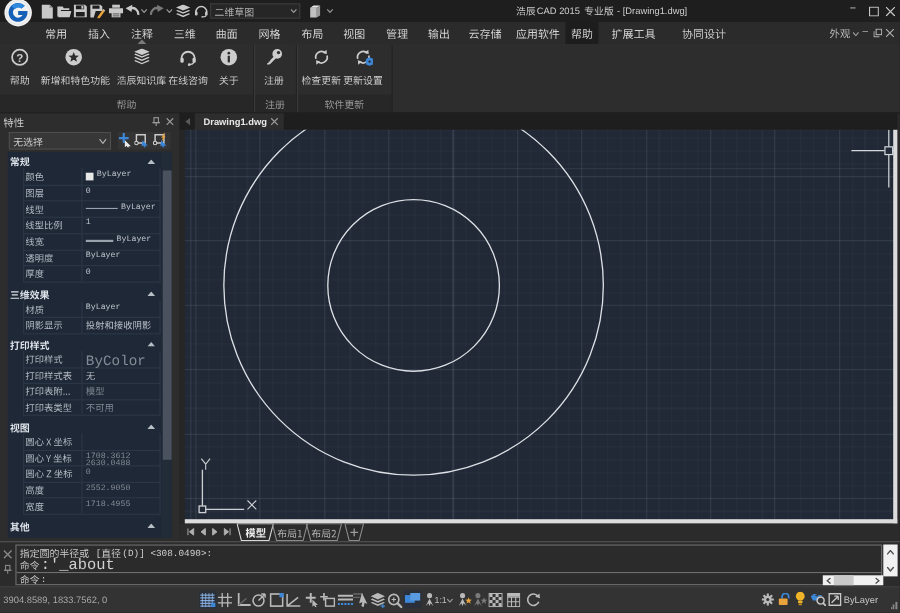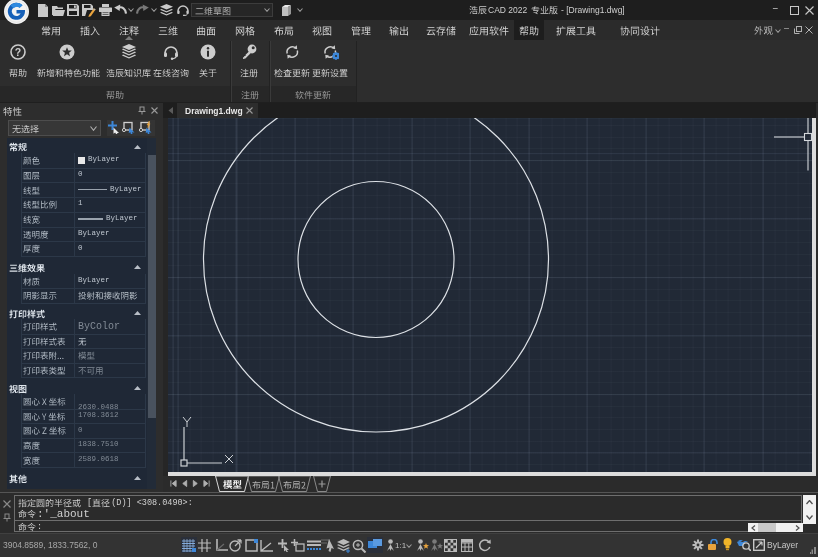--- a/index.html
+++ b/index.html
@@ -103,21 +103,21 @@
       <path d="M8 3 L11 1 L11 10 L8 12 Z" fill="#989898"></path>
     </svg>
   </div>
 <svg class="abs" style="left:297px;top:8px" width="6" height="4" viewBox="0 0 6 4">
     <path d="M0.5 0.5 L3.0 3.3 L5.5 0.5" fill="none" stroke="#9a9a9a" stroke-width="1.1"></path>
   </svg>
 <div class="abs" style="left:469px;top:3px;height:14px;display:flex;align-items:center">
 <svg width="19" height="14" viewBox="0 0 19 14" style="display:block;">
       <path d="M0.8 3.4C1.4 3.8 2.2 4.3 2.5 4.6L2.9 4.1C2.6 3.8 1.8 3.3 1.2 3ZM0.4 5.9C0.9 6.2 1.6 6.6 2 6.9L2.4 6.4C2 6.1 1.3 5.7 0.7 5.5ZM0.7 10.6 1.2 11C1.8 10.2 2.4 9.1 2.9 8.1L2.4 7.7C1.9 8.7 1.2 9.9 0.7 10.6ZM3.9 3.3C3.7 4.2 3.2 5.2 2.7 5.8C2.9 5.9 3.2 6.1 3.3 6.2C3.5 5.9 3.8 5.5 4 5H5.5V6.4H2.8V7H8.6V6.4H6.2V5H8.3V4.4H6.2V2.9H5.5V4.4H4.2C4.3 4.1 4.5 3.7 4.5 3.4ZM3.6 7.8V11.1H4.2V10.7H7.5V11.1H8.1V7.8ZM4.2 10.1V8.4H7.5V10.1Z M11.6 5V5.6H16.8V5ZM11.9 11.2C12.1 11 12.4 10.9 14.5 10.2C14.4 10.1 14.4 9.8 14.4 9.6L12.5 10.2V7.2H13.6C14.2 9.1 15.4 10.4 17.2 11C17.3 10.8 17.5 10.5 17.7 10.4C16.8 10.2 16 9.7 15.5 9.2C16 8.8 16.7 8.3 17.2 7.8L16.6 7.4C16.3 7.8 15.6 8.4 15.1 8.7C14.7 8.3 14.5 7.8 14.3 7.2H17.5V6.6H10.9L11 6V4H17.3V3.3H10.3V6C10.3 7.4 10.2 9.4 9.3 10.9C9.5 10.9 9.8 11.1 9.9 11.2C10.6 10.1 10.8 8.6 10.9 7.2H11.9V9.9C11.9 10.3 11.7 10.5 11.5 10.6C11.6 10.7 11.8 11 11.9 11.2Z" fill="#cfcfcf"></path>
     </svg>
-<span style="color:#cfcfcf;font-size:8.5px;white-space:pre;padding-right:1px">CAD 2022 </span>
+<span style="color:#cfcfcf;font-size:8.5px;white-space:pre;padding-right:1px">CAD 2015 </span>
 <svg width="28" height="14" viewBox="0 0 28 14" style="display:block;">
       <path d="M3.8 2.9 3.5 3.9H1.2V4.5H3.3L3 5.6H0.5V6.3H2.8C2.6 6.9 2.4 7.4 2.2 7.9H6.4C5.9 8.4 5.2 9.1 4.6 9.6C4 9.4 3.3 9.2 2.7 9L2.3 9.5C3.7 9.9 5.5 10.6 6.4 11.2L6.8 10.6C6.4 10.4 5.9 10.1 5.3 9.9C6.1 9.1 7.1 8.2 7.7 7.5L7.2 7.2L7.1 7.3H3.1L3.5 6.3H8.4V5.6H3.7L4 4.5H7.7V3.9H4.2L4.5 3Z M16.7 5C16.3 6 15.7 7.3 15.2 8.1L15.8 8.4C16.3 7.6 16.9 6.3 17.3 5.3ZM9.7 5.1C10.2 6.1 10.7 7.5 11 8.3L11.6 8.1C11.4 7.3 10.8 5.9 10.4 5ZM14.3 3V10H12.8V3H12.1V10H9.5V10.7H17.5V10H14.9V3Z M18.9 3.1V6.6C18.9 8 18.9 9.6 18.3 10.8C18.4 10.9 18.6 11.1 18.8 11.2C19.3 10.3 19.5 9.1 19.5 7.9H20.8V11.2H21.4V7.3H19.6L19.6 6.6V6H22V5.4H21.2V2.9H20.5V5.4H19.6V3.1ZM25.7 6.1C25.5 7.2 25.1 8 24.7 8.7C24.2 8 23.9 7.1 23.7 6.1ZM22.3 3.5V6.6C22.3 7.9 22.3 9.6 21.6 10.8C21.7 10.9 22 11.1 22.1 11.2C22.9 9.9 23 8.1 23 6.6V6.1H23.2C23.4 7.3 23.8 8.4 24.3 9.3C23.8 9.9 23.2 10.3 22.6 10.6C22.8 10.8 22.9 11 23 11.2C23.6 10.9 24.2 10.4 24.7 9.9C25.1 10.4 25.6 10.9 26.2 11.2C26.3 11 26.5 10.8 26.7 10.6C26 10.3 25.5 9.9 25.1 9.3C25.7 8.4 26.2 7.2 26.4 5.6L26 5.5L25.9 5.5H23V4C24.2 3.9 25.6 3.8 26.5 3.5L26.1 3C25.2 3.2 23.7 3.4 22.3 3.5Z" fill="#cfcfcf"></path>
     </svg>
 <span style="color:#cfcfcf;font-size:8.5px;white-space:pre"> - [Drawing1.dwg]</span>
 </div>
 <div class="t" style="left:772px;top:2px;color:#c8c8c8;font-size:11px;letter-spacing:6px;font-family:'Liberation Mono',monospace">–</div>
 <svg class="abs" style="left:790px;top:6px" width="9" height="9" viewBox="0 0 9 9">
     <rect x="0.5" y="0.5" width="8" height="8" fill="none" stroke="#c8c8c8"></rect>
   </svg>
 <svg class="abs" style="left:805px;top:6px" width="9" height="9" viewBox="0 0 9 9">
@@ -580,21 +580,21 @@
   </div>
 <svg class="abs" style="left:134px;top:311.0px" width="7" height="4" viewBox="0 0 7 4">
     <path d="M0 4 L3.5 0 L7 4 Z" fill="#b8bec6"></path>
   </svg>
 <div class="abs" style="left:21px;top:333.6px;width:125px;height:1px;background:#2c3848"></div>
 <div class="abs " style="left:23.0px;top:320.1px">
     <svg width="35" height="13" viewBox="0 0 35 13" style="display:block;">
       <path d="M1.7 2.7V4.4H0.4V5H1.7V6.9C1.2 7 0.7 7.1 0.3 7.2L0.5 7.9L1.7 7.5V9.7C1.7 9.8 1.6 9.9 1.5 9.9C1.4 9.9 1 9.9 0.6 9.9C0.7 10 0.8 10.3 0.8 10.5C1.4 10.5 1.8 10.4 2 10.3C2.2 10.2 2.3 10.1 2.3 9.7V7.3L3.6 6.9L3.5 6.3L2.3 6.7V5H3.5V4.4H2.3V2.7ZM3.6 3.4V4.1H6V9.6C6 9.8 5.9 9.8 5.7 9.8C5.6 9.8 4.9 9.8 4.3 9.8C4.4 10 4.5 10.3 4.6 10.5C5.4 10.5 5.9 10.5 6.2 10.4C6.5 10.3 6.7 10 6.7 9.6V4.1H8.2V3.4Z M9.3 9.5C9.5 9.4 9.8 9.3 12.4 8.6C12.4 8.5 12.3 8.2 12.3 8.1L10 8.6V6.3H12.4V5.7H10V4.1C10.8 3.9 11.7 3.7 12.4 3.4L11.9 2.9C11.3 3.2 10.3 3.5 9.4 3.7V8.3C9.4 8.6 9.2 8.8 9 8.9C9.1 9 9.2 9.4 9.3 9.5ZM13 3.3V10.5H13.7V4H15.6V8.4C15.6 8.5 15.6 8.6 15.5 8.6C15.3 8.6 14.8 8.6 14.3 8.5C14.4 8.7 14.5 9 14.6 9.2C15.2 9.2 15.7 9.2 15.9 9.1C16.2 9 16.3 8.8 16.3 8.4V3.3Z M20.7 3C21 3.4 21.3 4 21.5 4.3L22.1 4.1C21.9 3.7 21.6 3.2 21.3 2.8ZM24 2.7C23.8 3.2 23.5 3.9 23.2 4.4H20.4V4.9H22.3V6.1H20.7V6.7H22.3V7.9H20.1V8.5H22.3V10.5H22.9V8.5H25V7.9H22.9V6.7H24.6V6.1H22.9V4.9H24.9V4.4H23.9C24.1 3.9 24.4 3.4 24.6 2.9ZM18.6 2.7V4.4H17.5V5H18.6C18.3 6.1 17.8 7.5 17.3 8.2C17.4 8.3 17.5 8.6 17.6 8.8C18 8.3 18.3 7.5 18.6 6.6V10.5H19.2V6.1C19.4 6.5 19.7 7 19.8 7.3L20.2 6.8C20 6.6 19.4 5.6 19.2 5.3V5H20.1V4.4H19.2V2.7Z M31.5 3.1C32 3.4 32.5 3.9 32.8 4.2L33.2 3.8C32.9 3.5 32.4 3.1 32 2.8ZM30.3 2.8C30.3 3.3 30.3 3.8 30.3 4.3H26V4.9H30.4C30.6 8.1 31.3 10.6 32.7 10.6C33.4 10.6 33.6 10.1 33.7 8.6C33.5 8.6 33.3 8.4 33.2 8.3C33.1 9.4 33 9.9 32.8 9.9C31.9 9.9 31.3 7.8 31.1 4.9H33.5V4.3H31C31 3.8 31 3.3 31 2.8ZM26 9.7 26.2 10.3C27.3 10 28.9 9.7 30.3 9.4L30.3 8.8L28.4 9.2V6.8H30V6.2H26.3V6.8H27.8V9.3Z" fill="#b6bfc9"></path>
     </svg>
   </div>
-<div class="t" style="left:78px;top:321.3px;color:#828b96;font-size:10px;font-family:'Liberation Mono',monospace">ByColor</div>
+<div class="t" style="left:78px;top:321.3px;color:#828b96;font-size:13px;font-family:'Liberation Mono',monospace">ByColor</div>
 <div class="abs" style="left:21px;top:348.2px;width:125px;height:1px;background:#2c3848"></div>
 <div class="abs " style="left:23.0px;top:334.7px">
     <svg width="43" height="13" viewBox="0 0 43 13" style="display:block;">
       <path d="M1.7 2.7V4.4H0.4V5H1.7V6.9C1.2 7 0.7 7.1 0.3 7.2L0.5 7.9L1.7 7.5V9.7C1.7 9.8 1.6 9.9 1.5 9.9C1.4 9.9 1 9.9 0.6 9.9C0.7 10 0.8 10.3 0.8 10.5C1.4 10.5 1.8 10.4 2 10.3C2.2 10.2 2.3 10.1 2.3 9.7V7.3L3.6 6.9L3.5 6.3L2.3 6.7V5H3.5V4.4H2.3V2.7ZM3.6 3.4V4.1H6V9.6C6 9.8 5.9 9.8 5.7 9.8C5.6 9.8 4.9 9.8 4.3 9.8C4.4 10 4.5 10.3 4.6 10.5C5.4 10.5 5.9 10.5 6.2 10.4C6.5 10.3 6.7 10 6.7 9.6V4.1H8.2V3.4Z M9.3 9.5C9.5 9.4 9.8 9.3 12.4 8.6C12.4 8.5 12.3 8.2 12.3 8.1L10 8.6V6.3H12.4V5.7H10V4.1C10.8 3.9 11.7 3.7 12.4 3.4L11.9 2.9C11.3 3.2 10.3 3.5 9.4 3.7V8.3C9.4 8.6 9.2 8.8 9 8.9C9.1 9 9.2 9.4 9.3 9.5ZM13 3.3V10.5H13.7V4H15.6V8.4C15.6 8.5 15.6 8.6 15.5 8.6C15.3 8.6 14.8 8.6 14.3 8.5C14.4 8.7 14.5 9 14.6 9.2C15.2 9.2 15.7 9.2 15.9 9.1C16.2 9 16.3 8.8 16.3 8.4V3.3Z M20.7 3C21 3.4 21.3 4 21.5 4.3L22.1 4.1C21.9 3.7 21.6 3.2 21.3 2.8ZM24 2.7C23.8 3.2 23.5 3.9 23.2 4.4H20.4V4.9H22.3V6.1H20.7V6.7H22.3V7.9H20.1V8.5H22.3V10.5H22.9V8.5H25V7.9H22.9V6.7H24.6V6.1H22.9V4.9H24.9V4.4H23.9C24.1 3.9 24.4 3.4 24.6 2.9ZM18.6 2.7V4.4H17.5V5H18.6C18.3 6.1 17.8 7.5 17.3 8.2C17.4 8.3 17.5 8.6 17.6 8.8C18 8.3 18.3 7.5 18.6 6.6V10.5H19.2V6.1C19.4 6.5 19.7 7 19.8 7.3L20.2 6.8C20 6.6 19.4 5.6 19.2 5.3V5H20.1V4.4H19.2V2.7Z M31.5 3.1C32 3.4 32.5 3.9 32.8 4.2L33.2 3.8C32.9 3.5 32.4 3.1 32 2.8ZM30.3 2.8C30.3 3.3 30.3 3.8 30.3 4.3H26V4.9H30.4C30.6 8.1 31.3 10.6 32.7 10.6C33.4 10.6 33.6 10.1 33.7 8.6C33.5 8.6 33.3 8.4 33.2 8.3C33.1 9.4 33 9.9 32.8 9.9C31.9 9.9 31.3 7.8 31.1 4.9H33.5V4.3H31C31 3.8 31 3.3 31 2.8ZM26 9.7 26.2 10.3C27.3 10 28.9 9.7 30.3 9.4L30.3 8.8L28.4 9.2V6.8H30V6.2H26.3V6.8H27.8V9.3Z M36.1 10.5C36.3 10.4 36.7 10.3 39 9.5C39 9.4 38.9 9.2 38.9 9L36.8 9.6V7.7C37.4 7.4 37.8 7 38.2 6.6C38.8 8.4 40 9.7 41.8 10.3C41.9 10.1 42.1 9.8 42.2 9.7C41.4 9.5 40.7 9 40.1 8.5C40.6 8.2 41.2 7.7 41.7 7.3L41.2 6.9C40.8 7.3 40.2 7.7 39.7 8.1C39.3 7.7 39 7.1 38.8 6.6H41.9V6H38.6V5.3H41.3V4.8H38.6V4H41.7V3.5H38.6V2.7H37.9V3.5H34.9V4H37.9V4.8H35.3V5.3H37.9V6H34.6V6.6H37.4C36.6 7.3 35.4 8 34.3 8.3C34.4 8.4 34.6 8.7 34.7 8.8C35.2 8.7 35.7 8.4 36.2 8.1V9.4C36.2 9.7 36 9.9 35.9 10C36 10.1 36.1 10.4 36.1 10.5Z" fill="#b6bfc9"></path>
     </svg>
   </div>
 <div class="abs " style="left:78.0px;top:334.7px">
     <svg width="9" height="13" viewBox="0 0 9 13" style="display:block;">
       <path d="M1 3.3V3.9H3.8C3.8 4.5 3.7 5.2 3.6 5.8H0.4V6.4H3.5C3.2 7.9 2.3 9.3 0.3 10C0.5 10.1 0.7 10.4 0.8 10.5C3 9.7 3.8 8.1 4.2 6.4H4.3V9.4C4.3 10.1 4.6 10.3 5.5 10.3C5.6 10.3 6.9 10.3 7.1 10.3C7.9 10.3 8.1 10 8.2 8.6C8 8.6 7.7 8.5 7.5 8.4C7.5 9.5 7.4 9.7 7 9.7C6.7 9.7 5.7 9.7 5.5 9.7C5.1 9.7 5 9.7 5 9.4V6.4H8.1V5.8H4.3C4.4 5.2 4.4 4.5 4.4 3.9H7.6V3.3Z" fill="#bfc7d0"></path>
     </svg>
@@ -628,49 +628,49 @@
   </div>
 <svg class="abs" style="left:134px;top:386.0px" width="7" height="4" viewBox="0 0 7 4">
     <path d="M0 4 L3.5 0 L7 4 Z" fill="#b8bec6"></path>
   </svg>
 <div class="abs" style="left:21px;top:408.6px;width:125px;height:1px;background:#2c3848"></div>
 <div class="abs " style="left:23.0px;top:395.1px">
     <svg width="43" height="13" viewBox="0 0 43 13" style="display:block;">
       <path d="M2.9 4.5H5.6V5.1H2.9ZM2.3 4V5.6H6.2V4ZM4 6.9V7.4C4 7.9 3.8 8.6 1.5 9C1.7 9.1 1.8 9.3 1.9 9.5C4.3 8.9 4.6 8.1 4.6 7.4V6.9ZM4.4 8.5C5.1 8.8 6 9.2 6.5 9.5L6.7 9C6.3 8.8 5.3 8.4 4.7 8.1ZM2.1 6.1V8.3H2.7V6.6H5.8V8.3H6.4V6.1ZM0.7 3.1V10.5H1.3V10.2H7.2V10.5H7.8V3.1ZM1.3 9.7V3.6H7.2V9.7Z M11 5.1V9.3C11 10.1 11.3 10.4 12.2 10.4C12.4 10.4 13.7 10.4 13.9 10.4C14.9 10.4 15.1 9.9 15.2 8.3C15 8.2 14.7 8.1 14.6 8C14.5 9.5 14.4 9.8 13.9 9.8C13.6 9.8 12.5 9.8 12.2 9.8C11.8 9.8 11.7 9.7 11.7 9.3V5.1ZM9.6 5.7C9.5 6.7 9.2 8.1 8.9 8.9L9.5 9.2C9.9 8.3 10.1 6.9 10.3 5.8ZM15 5.7C15.4 6.7 15.9 8.1 16.1 9L16.7 8.7C16.5 7.8 16.1 6.5 15.6 5.5ZM11.4 3.4C12.2 4 13.2 4.8 13.7 5.4L14.2 4.9C13.7 4.4 12.6 3.6 11.8 3Z M19 9.9H19.9L20.8 8.2C20.9 7.9 21.1 7.5 21.3 7.2H21.3C21.5 7.5 21.7 7.9 21.8 8.2L22.8 9.9H23.6L21.8 6.7L23.5 3.6H22.7L21.9 5.2C21.7 5.5 21.6 5.8 21.4 6.1H21.4C21.2 5.8 21 5.5 20.9 5.2L20 3.6H19.2L20.9 6.6Z M31.9 3.1C31.7 4.5 31.1 5.6 30.2 6.3V2.8H29.6V7.4H26.7V8H29.6V9.6H26.1V10.2H33.8V9.6H30.2V8H33.2V7.4H30.2V6.3C30.4 6.5 30.6 6.7 30.7 6.8C31.1 6.4 31.5 5.9 31.8 5.3C32.4 5.8 33 6.5 33.3 6.9L33.7 6.5C33.4 6 32.7 5.3 32.1 4.7C32.3 4.3 32.4 3.8 32.5 3.2ZM27.8 3.1C27.5 4.5 26.9 5.8 26 6.5C26.1 6.6 26.4 6.8 26.5 7C27 6.5 27.4 5.9 27.7 5.2C28.2 5.7 28.7 6.2 28.9 6.5L29.4 6.1C29.1 5.7 28.5 5.1 28 4.6C28.2 4.2 28.3 3.7 28.4 3.2Z M38.1 3.4V4H41.8V3.4ZM40.8 7.1C41.2 7.9 41.6 9.1 41.7 9.7L42.3 9.5C42.2 8.8 41.8 7.8 41.3 6.9ZM38.4 7C38.1 7.9 37.7 8.8 37.3 9.4C37.4 9.4 37.7 9.6 37.8 9.7C38.2 9.1 38.7 8.1 38.9 7.1ZM37.8 5.4V6H39.6V9.7C39.6 9.8 39.6 9.9 39.4 9.9C39.3 9.9 38.9 9.9 38.5 9.9C38.6 10 38.6 10.3 38.7 10.5C39.3 10.5 39.7 10.5 39.9 10.4C40.2 10.3 40.2 10.1 40.2 9.7V6H42.3V5.4ZM35.9 2.7V4.5H34.6V5.1H35.8C35.5 6.2 34.9 7.4 34.4 8C34.5 8.2 34.7 8.5 34.7 8.6C35.2 8.1 35.6 7.2 35.9 6.3V10.5H36.5V6.1C36.8 6.5 37.2 7 37.3 7.3L37.7 6.8C37.5 6.6 36.8 5.6 36.5 5.3V5.1H37.6V4.5H36.5V2.7Z" fill="#b6bfc9"></path>
     </svg>
   </div>
-<div class="t" style="left:78px;top:403px;color:#828b96;font-size:7.5px;font-family:'Liberation Mono',monospace">2630.0488</div>
+<div class="t" style="left:78px;top:418px;color:#828b96;font-size:7.5px;font-family:'Liberation Mono',monospace">2630.0488</div>
 <div class="abs" style="left:21px;top:423.2px;width:125px;height:1px;background:#2c3848"></div>
 <div class="abs " style="left:23.0px;top:409.7px">
     <svg width="43" height="13" viewBox="0 0 43 13" style="display:block;">
       <path d="M2.9 4.5H5.6V5.1H2.9ZM2.3 4V5.6H6.2V4ZM4 6.9V7.4C4 7.9 3.8 8.6 1.5 9C1.7 9.1 1.8 9.3 1.9 9.5C4.3 8.9 4.6 8.1 4.6 7.4V6.9ZM4.4 8.5C5.1 8.8 6 9.2 6.5 9.5L6.7 9C6.3 8.8 5.3 8.4 4.7 8.1ZM2.1 6.1V8.3H2.7V6.6H5.8V8.3H6.4V6.1ZM0.7 3.1V10.5H1.3V10.2H7.2V10.5H7.8V3.1ZM1.3 9.7V3.6H7.2V9.7Z M11 5.1V9.3C11 10.1 11.3 10.4 12.2 10.4C12.4 10.4 13.7 10.4 13.9 10.4C14.9 10.4 15.1 9.9 15.2 8.3C15 8.2 14.7 8.1 14.6 8C14.5 9.5 14.4 9.8 13.9 9.8C13.6 9.8 12.5 9.8 12.2 9.8C11.8 9.8 11.7 9.7 11.7 9.3V5.1ZM9.6 5.7C9.5 6.7 9.2 8.1 8.9 8.9L9.5 9.2C9.9 8.3 10.1 6.9 10.3 5.8ZM15 5.7C15.4 6.7 15.9 8.1 16.1 9L16.7 8.7C16.5 7.8 16.1 6.5 15.6 5.5ZM11.4 3.4C12.2 4 13.2 4.8 13.7 5.4L14.2 4.9C13.7 4.4 12.6 3.6 11.8 3Z M20.8 9.9H21.5V7.4L23.4 3.6H22.6L21.8 5.4C21.6 5.8 21.4 6.3 21.2 6.8H21.1C20.9 6.3 20.7 5.8 20.5 5.4L19.7 3.6H18.9L20.8 7.4Z M31.6 3.1C31.3 4.5 30.7 5.6 29.9 6.3V2.8H29.2V7.4H26.4V8H29.2V9.6H25.8V10.2H33.4V9.6H29.9V8H32.8V7.4H29.9V6.3C30 6.5 30.2 6.7 30.3 6.8C30.8 6.4 31.2 5.9 31.5 5.3C32 5.8 32.6 6.5 32.9 6.9L33.4 6.5C33 6 32.3 5.3 31.7 4.7C31.9 4.3 32.1 3.8 32.2 3.2ZM27.4 3.1C27.1 4.5 26.5 5.8 25.6 6.5C25.8 6.6 26 6.8 26.1 7C26.6 6.5 27.1 5.9 27.4 5.2C27.8 5.7 28.3 6.2 28.6 6.5L29 6.1C28.7 5.7 28.1 5.1 27.6 4.6C27.8 4.2 27.9 3.7 28 3.2Z M37.8 3.4V4H41.5V3.4ZM40.4 7.1C40.8 7.9 41.2 9.1 41.4 9.7L42 9.5C41.8 8.8 41.4 7.8 41 6.9ZM38 7C37.8 7.9 37.4 8.8 36.9 9.4C37.1 9.4 37.3 9.6 37.4 9.7C37.9 9.1 38.3 8.1 38.6 7.1ZM37.4 5.4V6H39.2V9.7C39.2 9.8 39.2 9.9 39.1 9.9C39 9.9 38.6 9.9 38.1 9.9C38.2 10 38.3 10.3 38.3 10.5C38.9 10.5 39.3 10.5 39.6 10.4C39.8 10.3 39.9 10.1 39.9 9.7V6H41.9V5.4ZM35.5 2.7V4.5H34.2V5.1H35.4C35.1 6.2 34.6 7.4 34 8C34.1 8.2 34.3 8.5 34.4 8.6C34.8 8.1 35.2 7.2 35.5 6.3V10.5H36.2V6.1C36.5 6.5 36.8 7 36.9 7.3L37.3 6.8C37.2 6.6 36.4 5.6 36.2 5.3V5.1H37.3V4.5H36.2V2.7Z" fill="#b6bfc9"></path>
     </svg>
   </div>
 <div class="t" style="left:78px;top:410.9px;color:#828b96;font-size:7.5px;font-family:'Liberation Mono',monospace">1708.3612</div>
 <div class="abs" style="left:21px;top:437.8px;width:125px;height:1px;background:#2c3848"></div>
 <div class="abs " style="left:23.0px;top:424.3px">
     <svg width="43" height="13" viewBox="0 0 43 13" style="display:block;">
       <path d="M2.9 4.5H5.6V5.1H2.9ZM2.3 4V5.6H6.2V4ZM4 6.9V7.4C4 7.9 3.8 8.6 1.5 9C1.7 9.1 1.8 9.3 1.9 9.5C4.3 8.9 4.6 8.1 4.6 7.4V6.9ZM4.4 8.5C5.1 8.8 6 9.2 6.5 9.5L6.7 9C6.3 8.8 5.3 8.4 4.7 8.1ZM2.1 6.1V8.3H2.7V6.6H5.8V8.3H6.4V6.1ZM0.7 3.1V10.5H1.3V10.2H7.2V10.5H7.8V3.1ZM1.3 9.7V3.6H7.2V9.7Z M11 5.1V9.3C11 10.1 11.3 10.4 12.2 10.4C12.4 10.4 13.7 10.4 13.9 10.4C14.9 10.4 15.1 9.9 15.2 8.3C15 8.2 14.7 8.1 14.6 8C14.5 9.5 14.4 9.8 13.9 9.8C13.6 9.8 12.5 9.8 12.2 9.8C11.8 9.8 11.7 9.7 11.7 9.3V5.1ZM9.6 5.7C9.5 6.7 9.2 8.1 8.9 8.9L9.5 9.2C9.9 8.3 10.1 6.9 10.3 5.8ZM15 5.7C15.4 6.7 15.9 8.1 16.1 9L16.7 8.7C16.5 7.8 16.1 6.5 15.6 5.5ZM11.4 3.4C12.2 4 13.2 4.8 13.7 5.4L14.2 4.9C13.7 4.4 12.6 3.6 11.8 3Z M19.3 9.9H23.6V9.2H20.3L23.6 4.1V3.6H19.6V4.3H22.6L19.3 9.4Z M32.2 3.1C31.9 4.5 31.3 5.6 30.5 6.3V2.8H29.8V7.4H27V8H29.8V9.6H26.4V10.2H34V9.6H30.5V8H33.4V7.4H30.5V6.3C30.6 6.5 30.8 6.7 30.9 6.8C31.4 6.4 31.8 5.9 32.1 5.3C32.6 5.8 33.2 6.5 33.5 6.9L34 6.5C33.6 6 32.9 5.3 32.4 4.7C32.5 4.3 32.7 3.8 32.8 3.2ZM28 3.1C27.7 4.5 27.1 5.8 26.2 6.5C26.4 6.6 26.6 6.8 26.7 7C27.3 6.5 27.7 5.9 28 5.2C28.4 5.7 28.9 6.2 29.2 6.5L29.6 6.1C29.3 5.7 28.7 5.1 28.2 4.6C28.4 4.2 28.5 3.7 28.6 3.2Z M38.4 3.4V4H42.1V3.4ZM41.1 7.1C41.5 7.9 41.9 9.1 42 9.7L42.6 9.5C42.4 8.8 42 7.8 41.6 6.9ZM38.6 7C38.4 7.9 38 8.8 37.5 9.4C37.7 9.4 37.9 9.6 38 9.7C38.5 9.1 38.9 8.1 39.2 7.1ZM38 5.4V6H39.8V9.7C39.8 9.8 39.8 9.9 39.7 9.9C39.6 9.9 39.2 9.9 38.7 9.9C38.8 10 38.9 10.3 38.9 10.5C39.5 10.5 39.9 10.5 40.2 10.4C40.4 10.3 40.5 10.1 40.5 9.7V6H42.6V5.4ZM36.2 2.7V4.5H34.8V5.1H36C35.7 6.2 35.2 7.4 34.6 8C34.8 8.2 34.9 8.5 35 8.6C35.4 8.1 35.8 7.2 36.2 6.3V10.5H36.8V6.1C37.1 6.5 37.4 7 37.6 7.3L37.9 6.8C37.8 6.6 37 5.6 36.8 5.3V5.1H37.9V4.5H36.8V2.7Z" fill="#b6bfc9"></path>
     </svg>
   </div>
 <div class="t" style="left:78px;top:425.5px;color:#828b96;font-size:7.5px;font-family:'Liberation Mono',monospace">0</div>
 <div class="abs" style="left:21px;top:452.4px;width:125px;height:1px;background:#2c3848"></div>
 <div class="abs " style="left:23.0px;top:438.9px">
     <svg width="18" height="13" viewBox="0 0 18 13" style="display:block;">
       <path d="M2.4 5.1H6.1V5.9H2.4ZM1.8 4.6V6.3H6.8V4.6ZM3.7 2.8 4 3.6H0.5V4.2H8V3.6H4.7C4.6 3.3 4.5 3 4.4 2.7ZM0.8 6.8V10.5H1.4V7.4H7.1V9.9C7.1 10 7 10 6.9 10C6.8 10 6.4 10 6 10C6.1 10.1 6.2 10.3 6.2 10.5C6.8 10.5 7.2 10.5 7.4 10.4C7.6 10.3 7.7 10.2 7.7 9.9V6.8ZM2.4 7.9V10H3V9.6H6V7.9ZM3 8.3H5.4V9.1H3Z M11.8 4.4V5.1H10.4V5.7H11.8V7.1H15.1V5.7H16.5V5.1H15.1V4.4H14.5V5.1H12.4V4.4ZM14.5 5.7V6.6H12.4V5.7ZM14.9 8.1C14.6 8.6 14 8.9 13.4 9.2C12.8 8.9 12.3 8.6 12 8.1ZM10.5 7.6V8.1H11.6L11.3 8.3C11.7 8.7 12.2 9.1 12.7 9.5C11.9 9.7 11 9.9 10.1 9.9C10.2 10.1 10.3 10.3 10.4 10.5C11.4 10.4 12.5 10.2 13.4 9.8C14.2 10.2 15.2 10.4 16.3 10.5C16.4 10.4 16.5 10.1 16.7 10C15.7 9.9 14.9 9.7 14.1 9.5C14.9 9.1 15.5 8.5 15.9 7.8L15.5 7.6L15.4 7.6ZM12.5 2.8C12.6 3.1 12.8 3.3 12.9 3.6H9.6V5.9C9.6 7.1 9.5 9 8.8 10.3C9 10.3 9.3 10.4 9.4 10.5C10.1 9.2 10.2 7.2 10.2 5.9V4.2H16.6V3.6H13.6C13.5 3.3 13.3 2.9 13.2 2.7Z" fill="#b6bfc9"></path>
     </svg>
   </div>
-<div class="t" style="left:78px;top:440.1px;color:#828b96;font-size:7.5px;font-family:'Liberation Mono',monospace">1838.7510</div>
+<div class="t" style="left:78px;top:440.1px;color:#828b96;font-size:7.5px;font-family:'Liberation Mono',monospace">2552.9050</div>
 <div class="abs" style="left:21px;top:467.0px;width:125px;height:1px;background:#2c3848"></div>
 <div class="abs " style="left:23.0px;top:453.5px">
     <svg width="18" height="13" viewBox="0 0 18 13" style="display:block;">
       <path d="M4.4 8.2V9.6C4.4 10.3 4.7 10.4 5.5 10.4C5.7 10.4 6.9 10.4 7.1 10.4C7.9 10.4 8.1 10.1 8.2 8.8C8 8.8 7.7 8.7 7.6 8.6C7.5 9.7 7.5 9.9 7.1 9.9C6.8 9.9 5.8 9.9 5.6 9.9C5.2 9.9 5.1 9.8 5.1 9.6V8.2ZM3.7 7.2V7.8C3.7 8.5 3.5 9.5 0.4 10.1C0.5 10.3 0.7 10.5 0.8 10.7C4.1 9.9 4.4 8.8 4.4 7.9V7.2ZM1.7 6.3V9H2.3V6.9H6.1V9H6.8V6.3ZM3.7 2.8C3.8 3 3.9 3.3 4 3.5H0.6V5H1.2V4H7.3V5H7.9V3.5H4.8C4.7 3.2 4.5 2.9 4.3 2.6ZM5.1 4.3V4.9H3.4V4.3H2.8V4.9H1.5V5.4H2.8V6H3.4V5.4H5.1V6H5.7V5.4H7V4.9H5.7V4.3Z M11.8 4.4V5.1H10.4V5.7H11.8V7.1H15.1V5.7H16.5V5.1H15.1V4.4H14.5V5.1H12.4V4.4ZM14.5 5.7V6.6H12.4V5.7ZM14.9 8.1C14.6 8.6 14 8.9 13.4 9.2C12.8 8.9 12.3 8.6 12 8.1ZM10.5 7.6V8.1H11.6L11.3 8.3C11.7 8.7 12.2 9.1 12.7 9.5C11.9 9.7 11 9.9 10.1 9.9C10.2 10.1 10.3 10.3 10.4 10.5C11.4 10.4 12.5 10.2 13.4 9.8C14.2 10.2 15.2 10.4 16.3 10.5C16.4 10.4 16.5 10.1 16.7 10C15.7 9.9 14.9 9.7 14.1 9.5C14.9 9.1 15.5 8.5 15.9 7.8L15.5 7.6L15.4 7.6ZM12.5 2.8C12.6 3.1 12.8 3.3 12.9 3.6H9.6V5.9C9.6 7.1 9.5 9 8.8 10.3C9 10.3 9.3 10.4 9.4 10.5C10.1 9.2 10.2 7.2 10.2 5.9V4.2H16.6V3.6H13.6C13.5 3.3 13.3 2.9 13.2 2.7Z" fill="#b6bfc9"></path>
     </svg>
   </div>
-<div class="t" style="left:78px;top:454.7px;color:#828b96;font-size:7.5px;font-family:'Liberation Mono',monospace">2589.0618</div>
+<div class="t" style="left:78px;top:454.7px;color:#828b96;font-size:7.5px;font-family:'Liberation Mono',monospace">1718.4955</div>
 <div class="abs " style="left:9.0px;top:471.7px">
     <svg width="19" height="14" viewBox="0 0 19 14" style="display:block;">
       <path d="M5 10C5.9 10.4 7 10.9 7.6 11.2L8.6 10.5C7.9 10.2 6.7 9.7 5.7 9.4ZM5.9 2.8V3.7H3.1V2.8H2V3.7H0.7V4.7H2V8.3H0.4V9.3H3.1C2.4 9.7 1.3 10.2 0.3 10.4C0.6 10.6 0.9 11 1 11.2C2 10.9 3.2 10.4 4 10L3.2 9.3H8.5V8.3H7V4.7H8.3V3.7H7V2.8ZM3.1 8.3V7.7H5.9V8.3ZM3.1 4.7H5.9V5.2H3.1ZM3.1 6.1H5.9V6.8H3.1Z M12.5 3.8V5.9L11.4 6.4L11.8 7.3L12.5 7V9.5C12.5 10.8 12.9 11.1 14.2 11.1C14.5 11.1 15.9 11.1 16.2 11.1C17.3 11.1 17.6 10.7 17.8 9.3C17.5 9.3 17 9.1 16.8 8.9C16.7 9.9 16.6 10.1 16.1 10.1C15.8 10.1 14.5 10.1 14.3 10.1C13.7 10.1 13.6 10.1 13.6 9.5V6.6L14.5 6.3V9.1H15.5V5.9L16.4 5.5C16.4 6.7 16.4 7.3 16.4 7.5C16.3 7.6 16.2 7.7 16.1 7.7C16 7.7 15.8 7.7 15.6 7.6C15.7 7.9 15.8 8.3 15.8 8.6C16.1 8.6 16.6 8.6 16.8 8.5C17.1 8.4 17.3 8.1 17.3 7.7C17.4 7.3 17.4 6.2 17.4 4.6L17.5 4.5L16.7 4.2L16.5 4.3L16.4 4.4L15.5 4.8V2.8H14.5V5.2L13.6 5.5V3.8ZM11.2 2.8C10.7 4.1 9.9 5.4 9.1 6.2C9.3 6.5 9.6 7.1 9.7 7.3C9.9 7.1 10.1 6.9 10.3 6.6V11.2H11.3V5C11.7 4.4 11.9 3.8 12.2 3.2Z" fill="#dfe5ec"></path>
     </svg>
   </div>
 <svg class="abs" style="left:134px;top:476.2px" width="7" height="4" viewBox="0 0 7 4">
     <path d="M0 4 L3.5 0 L7 4 Z" fill="#b8bec6"></path>
   </svg>
 <div class="abs" style="left:21px;top:153px;width:1px;height:103px;background:#2c3848"></div>
 <div class="abs" style="left:74px;top:153px;width:1px;height:103px;background:#2c3848"></div>
@@ -703,21 +703,21 @@
 <span style="color:#d0d0d0;font-size:8.5px;white-space:pre;font-family:'Liberation Mono',monospace"> [</span>
 <svg width="19" height="14" viewBox="0 0 19 14" style="display:block;">
       <path d="M1.7 5V10.2H0.4V10.8H8.6V10.2H7.4V5H4.5L4.6 4.3H8.3V3.7H4.7L4.9 2.9L4.1 2.9L4 3.7H0.7V4.3H4L3.8 5ZM2.4 6.8H6.7V7.6H2.4ZM2.4 6.3V5.6H6.7V6.3ZM2.4 8.1H6.7V8.9H2.4ZM2.4 10.2V9.4H6.7V10.2Z M11.3 2.9C10.9 3.5 10.1 4.3 9.4 4.8C9.6 4.9 9.7 5.1 9.8 5.3C10.6 4.8 11.4 3.9 12 3.2ZM12.5 3.4V4H15.9C15 5.2 13.3 6.2 11.8 6.7C12 6.8 12.1 7 12.2 7.2C13.1 6.9 14 6.4 14.8 5.9C15.7 6.2 16.7 6.8 17.2 7.1L17.6 6.6C17.1 6.3 16.2 5.8 15.4 5.5C16 4.9 16.6 4.3 17 3.6L16.5 3.3L16.4 3.4ZM12.5 7.5V8.1H14.4V10.3H11.9V10.9H17.6V10.3H15.1V8.1H17.1V7.5ZM11.5 4.9C11 5.8 10.1 6.7 9.3 7.3C9.4 7.5 9.6 7.8 9.7 8C10 7.7 10.3 7.4 10.6 7.1V11.2H11.3V6.3C11.6 5.9 11.9 5.5 12.1 5.1Z" fill="#d0d0d0"></path>
     </svg>
 <span style="color:#d0d0d0;font-size:8.5px;white-space:pre;font-family:'Liberation Mono',monospace">(D)] &lt;308.0490&gt;:</span>
 </div>
 <div class="abs" style="left:18px;top:508px;height:11px;display:flex;align-items:center">
 <svg width="19" height="14" viewBox="0 0 19 14" style="display:block;">
       <path d="M4.5 2.8C3.7 4 2 5.1 0.3 5.6C0.4 5.7 0.6 6 0.7 6.2C1.4 6 2 5.7 2.7 5.3V5.9H6.3V5.3C6.9 5.7 7.6 6 8.2 6.2C8.3 6 8.5 5.7 8.7 5.5C7.3 5.2 5.7 4.3 4.9 3.4L5.1 3.2ZM2.7 5.3C3.4 4.8 4 4.3 4.5 3.8C5 4.3 5.6 4.8 6.2 5.3ZM1.2 6.6V10.5H1.8V9.7H3.9V6.6ZM1.8 7.2H3.3V9.1H1.8ZM4.9 6.6V11.2H5.5V7.2H7.2V9.2C7.2 9.3 7.2 9.3 7.1 9.3C6.9 9.3 6.5 9.3 6 9.3C6.1 9.5 6.2 9.7 6.2 9.9C6.9 9.9 7.3 9.9 7.6 9.8C7.8 9.7 7.9 9.5 7.9 9.2V6.6Z M12.6 5.4C13.1 5.8 13.7 6.4 14 6.8L14.5 6.4C14.2 6 13.6 5.4 13.1 5ZM10.5 7V7.7H15.4C14.9 8.2 14.2 8.9 13.6 9.5C13.1 9.2 12.7 8.9 12.2 8.6L11.8 9.1C12.8 9.7 14.1 10.6 14.7 11.2L15.2 10.6C14.9 10.4 14.6 10.1 14.2 9.9C15.1 9 16 8 16.7 7.3L16.2 7L16.1 7ZM13.6 2.8C12.7 4.1 11 5.3 9.3 6C9.5 6.2 9.7 6.4 9.8 6.6C11.2 6 12.5 5 13.5 3.9C14.6 5 16 6 17.3 6.6C17.4 6.4 17.6 6.1 17.8 6C16.5 5.5 14.9 4.4 14 3.5L14.2 3.2Z" fill="#d0d0d0"></path>
     </svg>
-<span style="color:#d0d0d0;font-size:11px;white-space:pre;font-family:'Liberation Mono',monospace">:'_about</span>
+<span style="color:#d0d0d0;font-size:14px;white-space:pre;font-family:'Liberation Mono',monospace">:'_about</span>
 </div>
 <div class="abs" style="left:18px;top:521px;height:11px;display:flex;align-items:center">
 <svg width="19" height="14" viewBox="0 0 19 14" style="display:block;">
       <path d="M4.5 2.8C3.7 4 2 5.1 0.3 5.6C0.4 5.7 0.6 6 0.7 6.2C1.4 6 2 5.7 2.7 5.3V5.9H6.3V5.3C6.9 5.7 7.6 6 8.2 6.2C8.3 6 8.5 5.7 8.7 5.5C7.3 5.2 5.7 4.3 4.9 3.4L5.1 3.2ZM2.7 5.3C3.4 4.8 4 4.3 4.5 3.8C5 4.3 5.6 4.8 6.2 5.3ZM1.2 6.6V10.5H1.8V9.7H3.9V6.6ZM1.8 7.2H3.3V9.1H1.8ZM4.9 6.6V11.2H5.5V7.2H7.2V9.2C7.2 9.3 7.2 9.3 7.1 9.3C6.9 9.3 6.5 9.3 6 9.3C6.1 9.5 6.2 9.7 6.2 9.9C6.9 9.9 7.3 9.9 7.6 9.8C7.8 9.7 7.9 9.5 7.9 9.2V6.6Z M12.6 5.4C13.1 5.8 13.7 6.4 14 6.8L14.5 6.4C14.2 6 13.6 5.4 13.1 5ZM10.5 7V7.7H15.4C14.9 8.2 14.2 8.9 13.6 9.5C13.1 9.2 12.7 8.9 12.2 8.6L11.8 9.1C12.8 9.7 14.1 10.6 14.7 11.2L15.2 10.6C14.9 10.4 14.6 10.1 14.2 9.9C15.1 9 16 8 16.7 7.3L16.2 7L16.1 7ZM13.6 2.8C12.7 4.1 11 5.3 9.3 6C9.5 6.2 9.7 6.4 9.8 6.6C11.2 6 12.5 5 13.5 3.9C14.6 5 16 6 17.3 6.6C17.4 6.4 17.6 6.1 17.8 6C16.5 5.5 14.9 4.4 14 3.5L14.2 3.2Z" fill="#d0d0d0"></path>
     </svg>
 <span style="color:#d0d0d0;font-size:8.5px;white-space:pre;font-family:'Liberation Mono',monospace">:</span>
 </div>
 <div class="abs" style="left:803px;top:495px;width:13px;height:29px;background:#f1f1f1"></div>
 <svg class="abs" style="left:806px;top:500px" width="7" height="5" viewBox="0 0 7 5">
     <path d="M0.5 4 L3.5 0.5 L6.5 4" fill="none" stroke="#505050" stroke-width="1.3"></path>

